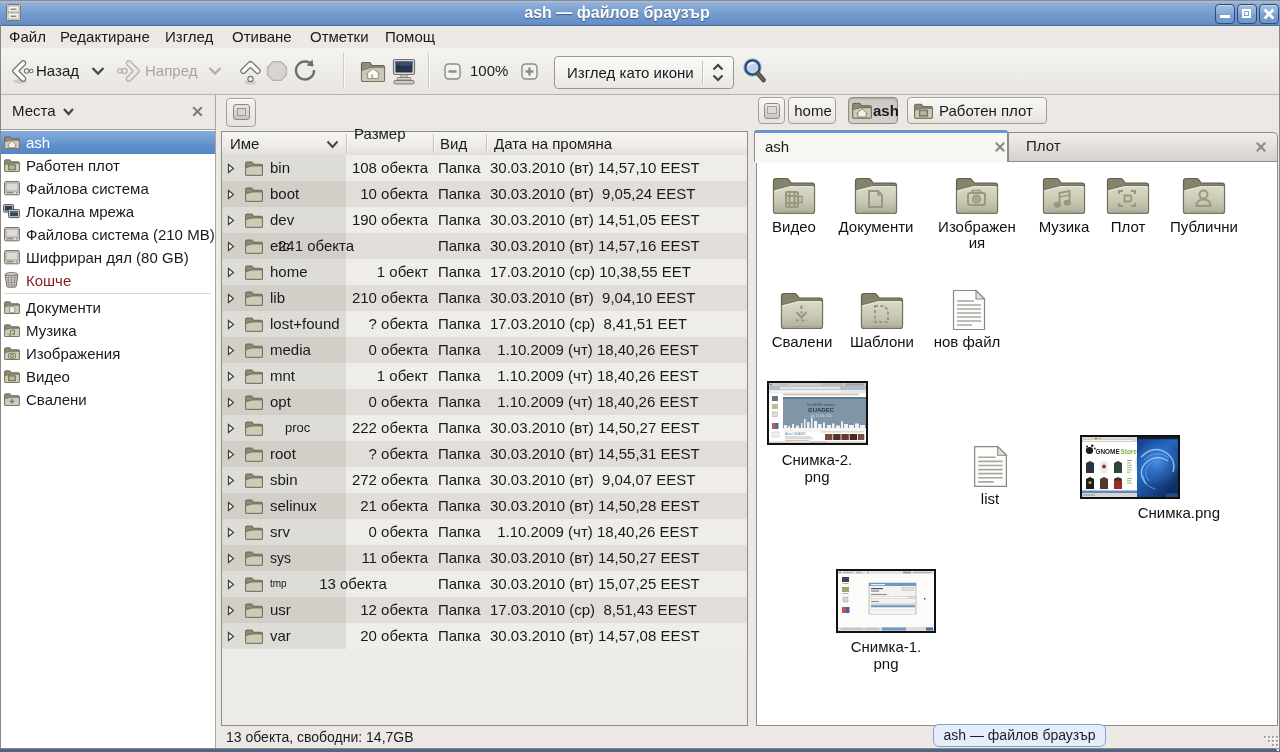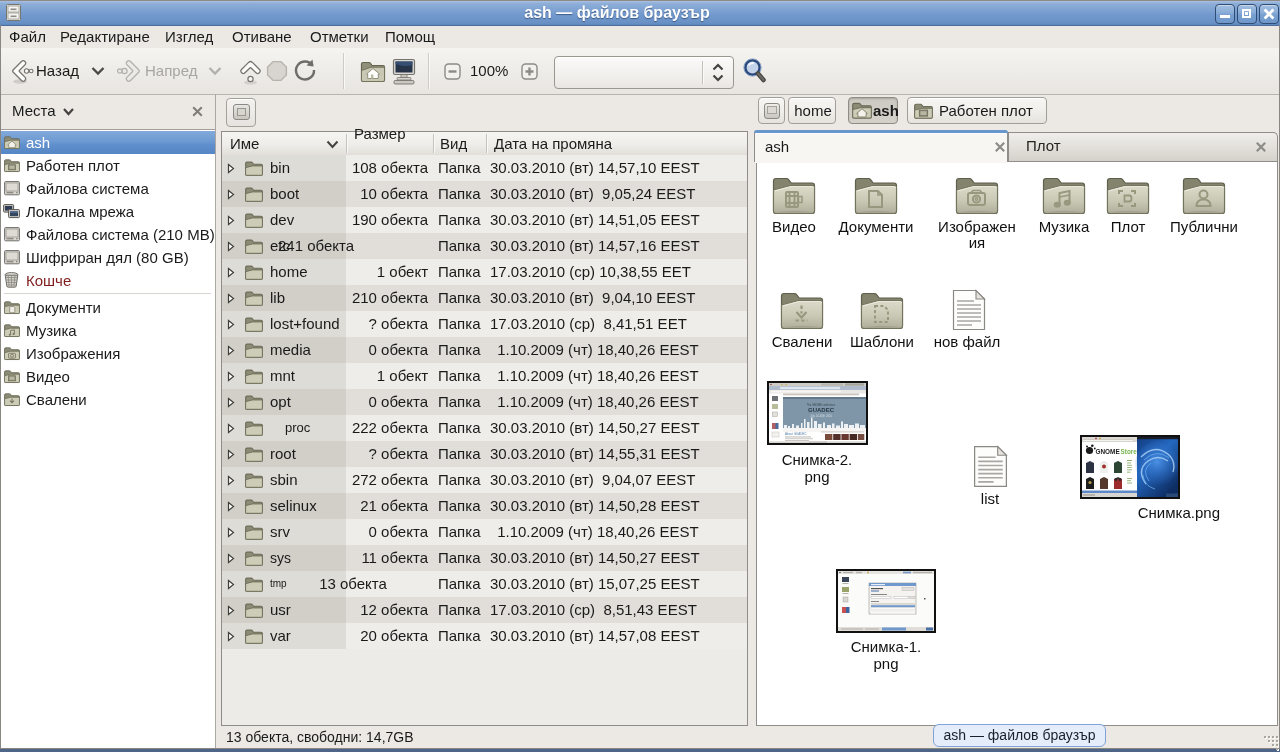--- a/index.html
+++ b/index.html
@@ -110,20 +110,21 @@
  <rect x="4.5" y="7.3" width="8" height="2.4" fill="#8d8b85"></rect>
 </svg>
 <div class="tx" style="left:470px;top:60px;height:22px;line-height:22px;font-size:15px">100%</div>
 <svg class="ab" style="left:521px;top:63px" width="17" height="17" viewBox="0 0 17 17">
  <rect x="1" y="1" width="15" height="15" rx="3.5" fill="#f3f1ee" stroke="#8d8b85" stroke-width="1.4"></rect>
  <path d="M8.5 4.5 L8.5 12.5 M4.5 8.5 L12.5 8.5" stroke="#8d8b85" stroke-width="2.4"></path>
 </svg>
 
 <div class="ab" style="left:554px;top:56px;width:178px;height:31px;border:1px solid #9a978f;border-radius:4px;
  background:linear-gradient(180deg,#fbfaf9 0%,#f2f0ed 60%,#e9e6e2 100%);box-shadow:inset 0 1px 0 #fff">
+ <div class="tx" style="left:12px;top:0;height:31px;line-height:31px;font-size:15px">Изглед като икони</div>
  <div class="ab" style="right:30px;top:4px;width:1px;height:23px;background:#c4c1bb;box-shadow:1px 0 0 #fbfaf8"></div>
  <svg class="ab" style="right:7px;top:6px" width="16" height="19" viewBox="0 0 16 19">
   <path d="M3.5 6.5 L8 2 L12.5 6.5" stroke="#44433f" stroke-width="2.2" fill="none"></path>
   <path d="M3.5 12.5 L8 17 L12.5 12.5" stroke="#44433f" stroke-width="2.2" fill="none"></path>
  </svg>
 </div>
 
 <svg class="ab" style="left:742px;top:57px" width="26" height="28" viewBox="0 0 26 28">
  <circle cx="10.5" cy="10.5" r="7.2" fill="#c3d4ea" stroke="#2c4a7c" stroke-width="2.6"></circle>
  <circle cx="10.5" cy="10.5" r="8.6" fill="none" stroke="#7f9cc4" stroke-width="1"></circle>

